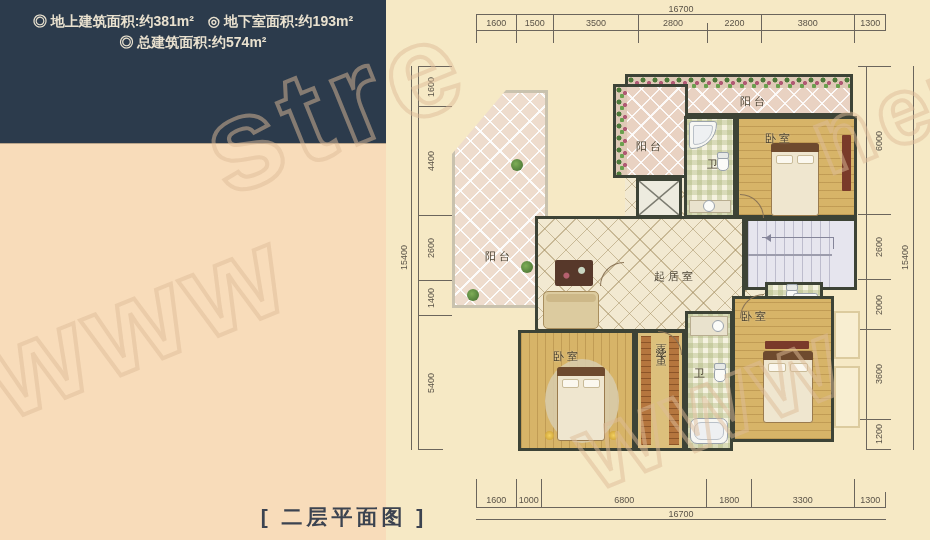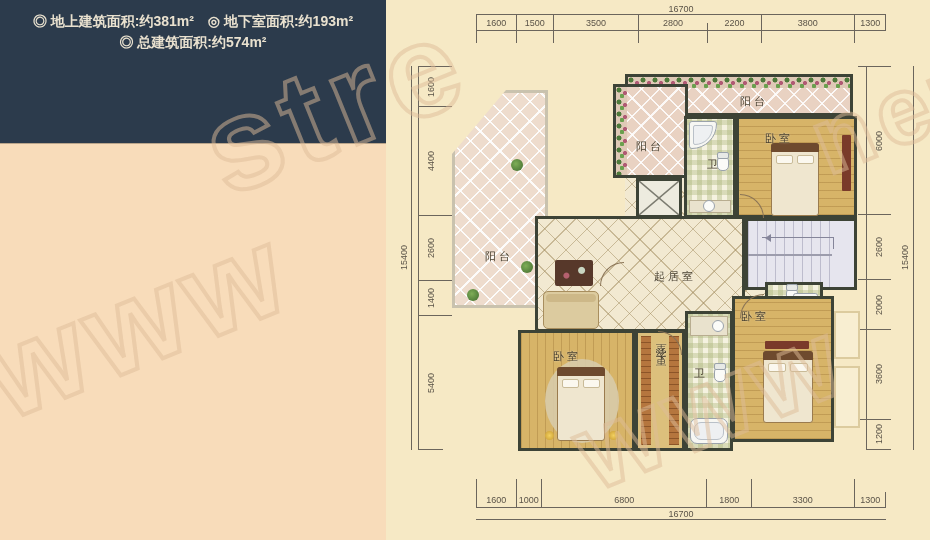--- a/index.html
+++ b/index.html
@@ -363,18 +363,19 @@
       </div>
       <span class="rlabel" style="left:6px; top:10px;">卧室</span>
     </div>
 
     <div class="arc" style="left:148px; top:196px;"></div>
     <div class="arc" style="left:206px; top:265px; transform:rotate(90deg);"></div>
     <div class="arc" style="left:288px; top:228px;"></div>
     <div class="arc" style="left:288px; top:128px; transform:rotate(90deg);"></div>
   </div>
 
+  <div class="caption">[ 二层平面图 ]</div>
 
   <span class="wm wm1">stre</span>
   <span class="wm wm2">www</span>
   <span class="wm wm3">www</span>
   <span class="wm wm4">net</span>
 </div>
 
 </body></html>

